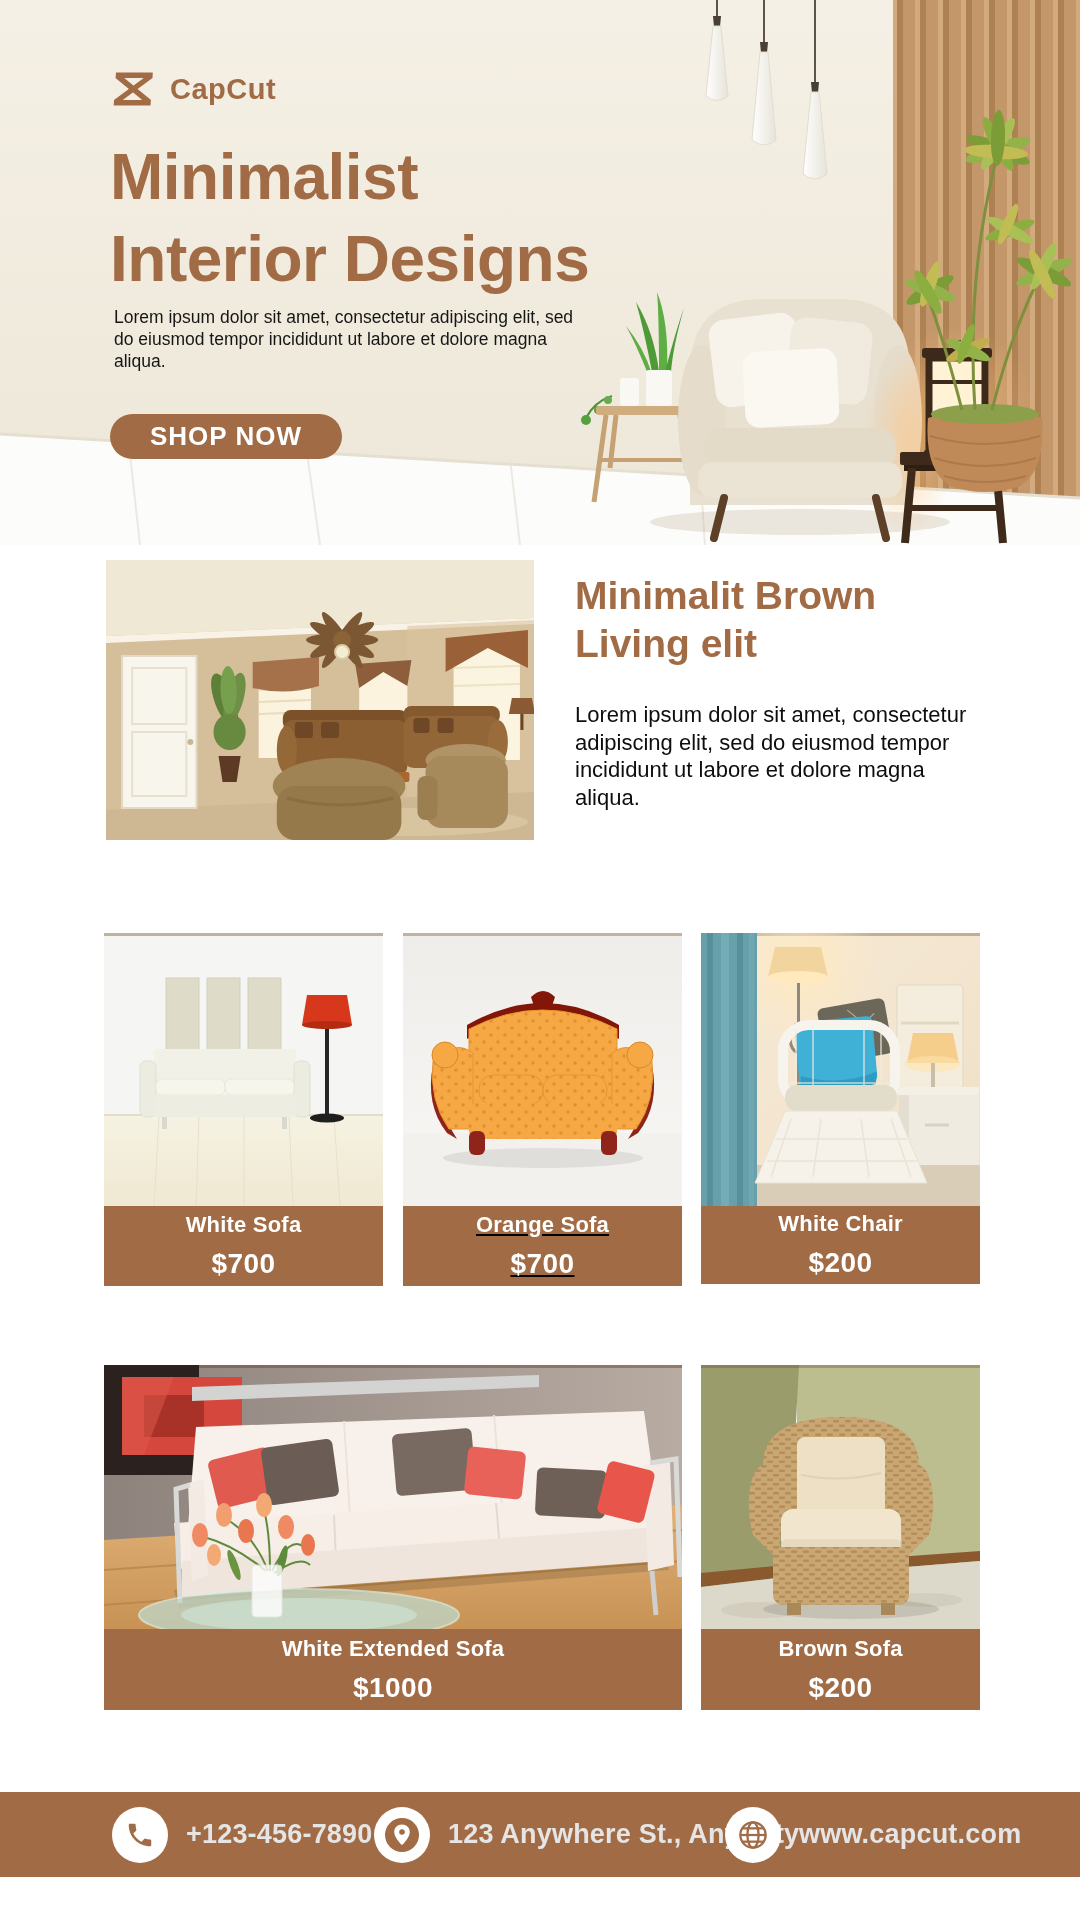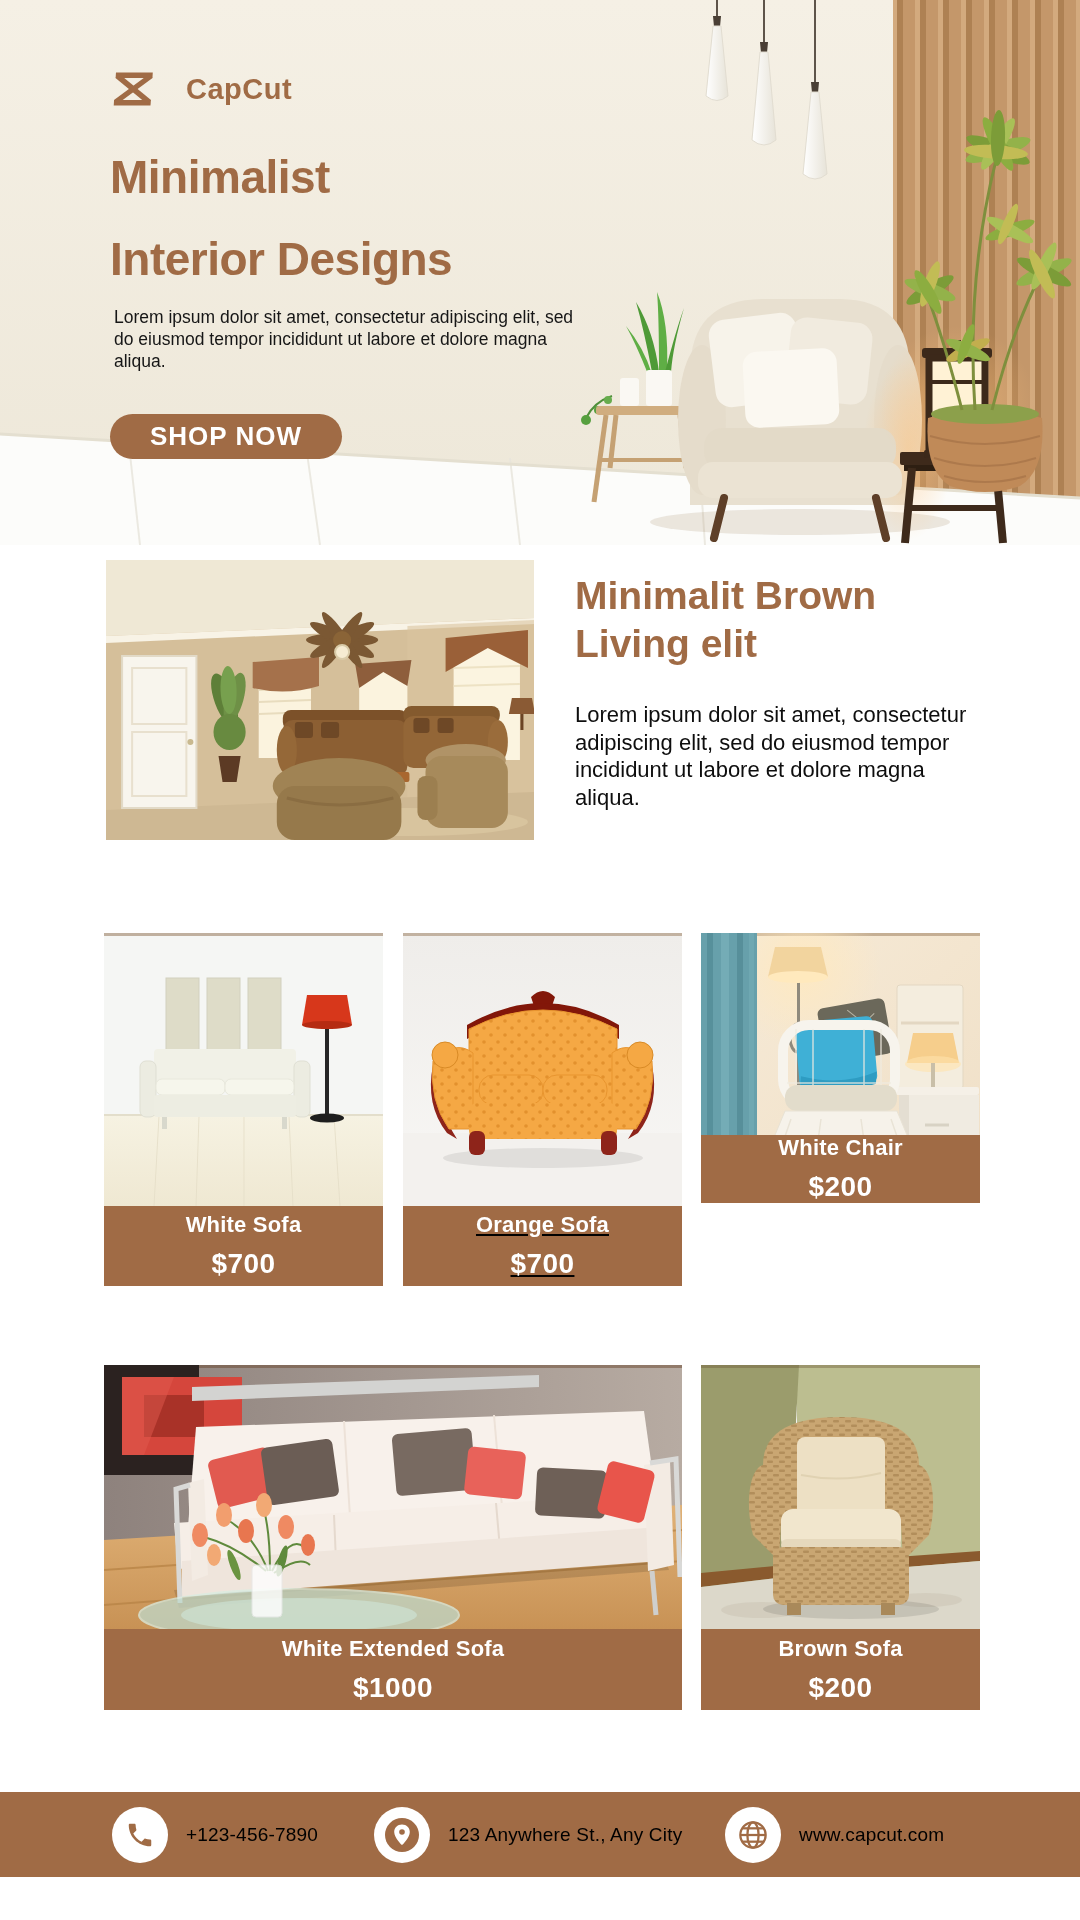--- a/index.html
+++ b/index.html
@@ -7,23 +7,23 @@
     width:1080px; height:1920px; position:relative; overflow:hidden;
     background:#ffffff;
     font-family:"Liberation Sans","DejaVu Sans",sans-serif;
   }
   .page { position:absolute; inset:0; }
 
   
   .hero { position:absolute; left:0; top:0; width:1080px; height:545px; overflow:hidden; }
   .hero svg.scene { position:absolute; left:0; top:0; }
   .hero-content { position:absolute; left:110px; top:70px; width:640px; }
-  .brand { display:flex; align-items:center; gap:30px; height:38px; }
+  .brand { display:flex; align-items:center; gap:14px; height:38px; }
   .brand-name { font-size:29px; font-weight:800; color:var(--c-accent,#A06B45); letter-spacing:.5px; }
-  .hero-title { margin:28px 0 0; font-size:46px; line-height:82px; font-weight:800;
+  .hero-title { margin:28px 0 0; font-size:64px; line-height:82px; font-weight:800;
     color:var(--c-accent,#A06B45); letter-spacing:-.5px; }
   .hero-title span { display:block; }
   .hero-desc { margin:6px 0 0 4px; width:462px; font-size:17.5px; line-height:22px; color:#161616; }
   .cta {
     display:inline-flex; align-items:center; justify-content:center;
     margin-top:42px; height:45px; padding:8px 40px; border:none; border-radius:23px;
     background:var(--c-accent,#A06B45); color:#fff; font-size:26px; font-weight:800;
     letter-spacing:1px; font-family:inherit; cursor:pointer;
   }
 
@@ -40,34 +40,34 @@
   .row1 .card-image { height:273px; }
   .row2 .card-image { height:264px; }
   .card-label {
     flex:1; background:var(--c-accent,#A06B45); color:#fff;
     display:flex; flex-direction:column; align-items:center; justify-content:center; gap:10px;
   }
   .product-name  { font-size:22px; font-weight:700; letter-spacing:.2px; }
   .product-price { font-size:28px; font-weight:800; letter-spacing:.4px; }
   #card-1 { left:104px; top:933px;  width:279px; height:353px; }
   #card-2 { left:403px; top:933px;  width:279px; height:353px;text-decoration:underline; }
-  #card-3 { left:701px; top:933px;  width:279px; height:270px; }
+  #card-3 { left:701px; top:933px;  width:279px; height:351px; }
   #card-4 { left:104px; top:1365px; width:578px; height:345px; }
   #card-5 { left:701px; top:1365px; width:279px; height:345px; }
 
   
   .footer { position:absolute; left:0; top:1792px; width:1080px; height:85px;
     background:var(--c-accent,#A06B45); }
   .footer-item { position:absolute; top:0; height:85px; display:flex; align-items:center; gap:18px; }
   #footer-phone   { left:112px; }
   #footer-address { left:374px; }
   #footer-web     { left:725px; }
   .icon-circle { width:56px; height:56px; border-radius:50%; background:#fff;
     display:flex; align-items:center; justify-content:center; flex:0 0 auto; }
-  .footer-label { color:#000000; font-size:19px; font-weight:400; letter-spacing:.2px; white-space:nowrap; }
+  .footer-label { color:#e5e5e5; font-size:27px; font-weight:700; letter-spacing:.2px; white-space:nowrap; }
 </style>
 </head>
 <body>
 
 <div class="page">
 
   <header class="hero">
     <svg class="scene" width="1080" height="545" viewBox="0 0 1080 545" preserveAspectRatio="none">
       <defs>
         <linearGradient id="hWall" x1="0" y1="0" x2="0" y2="1">

